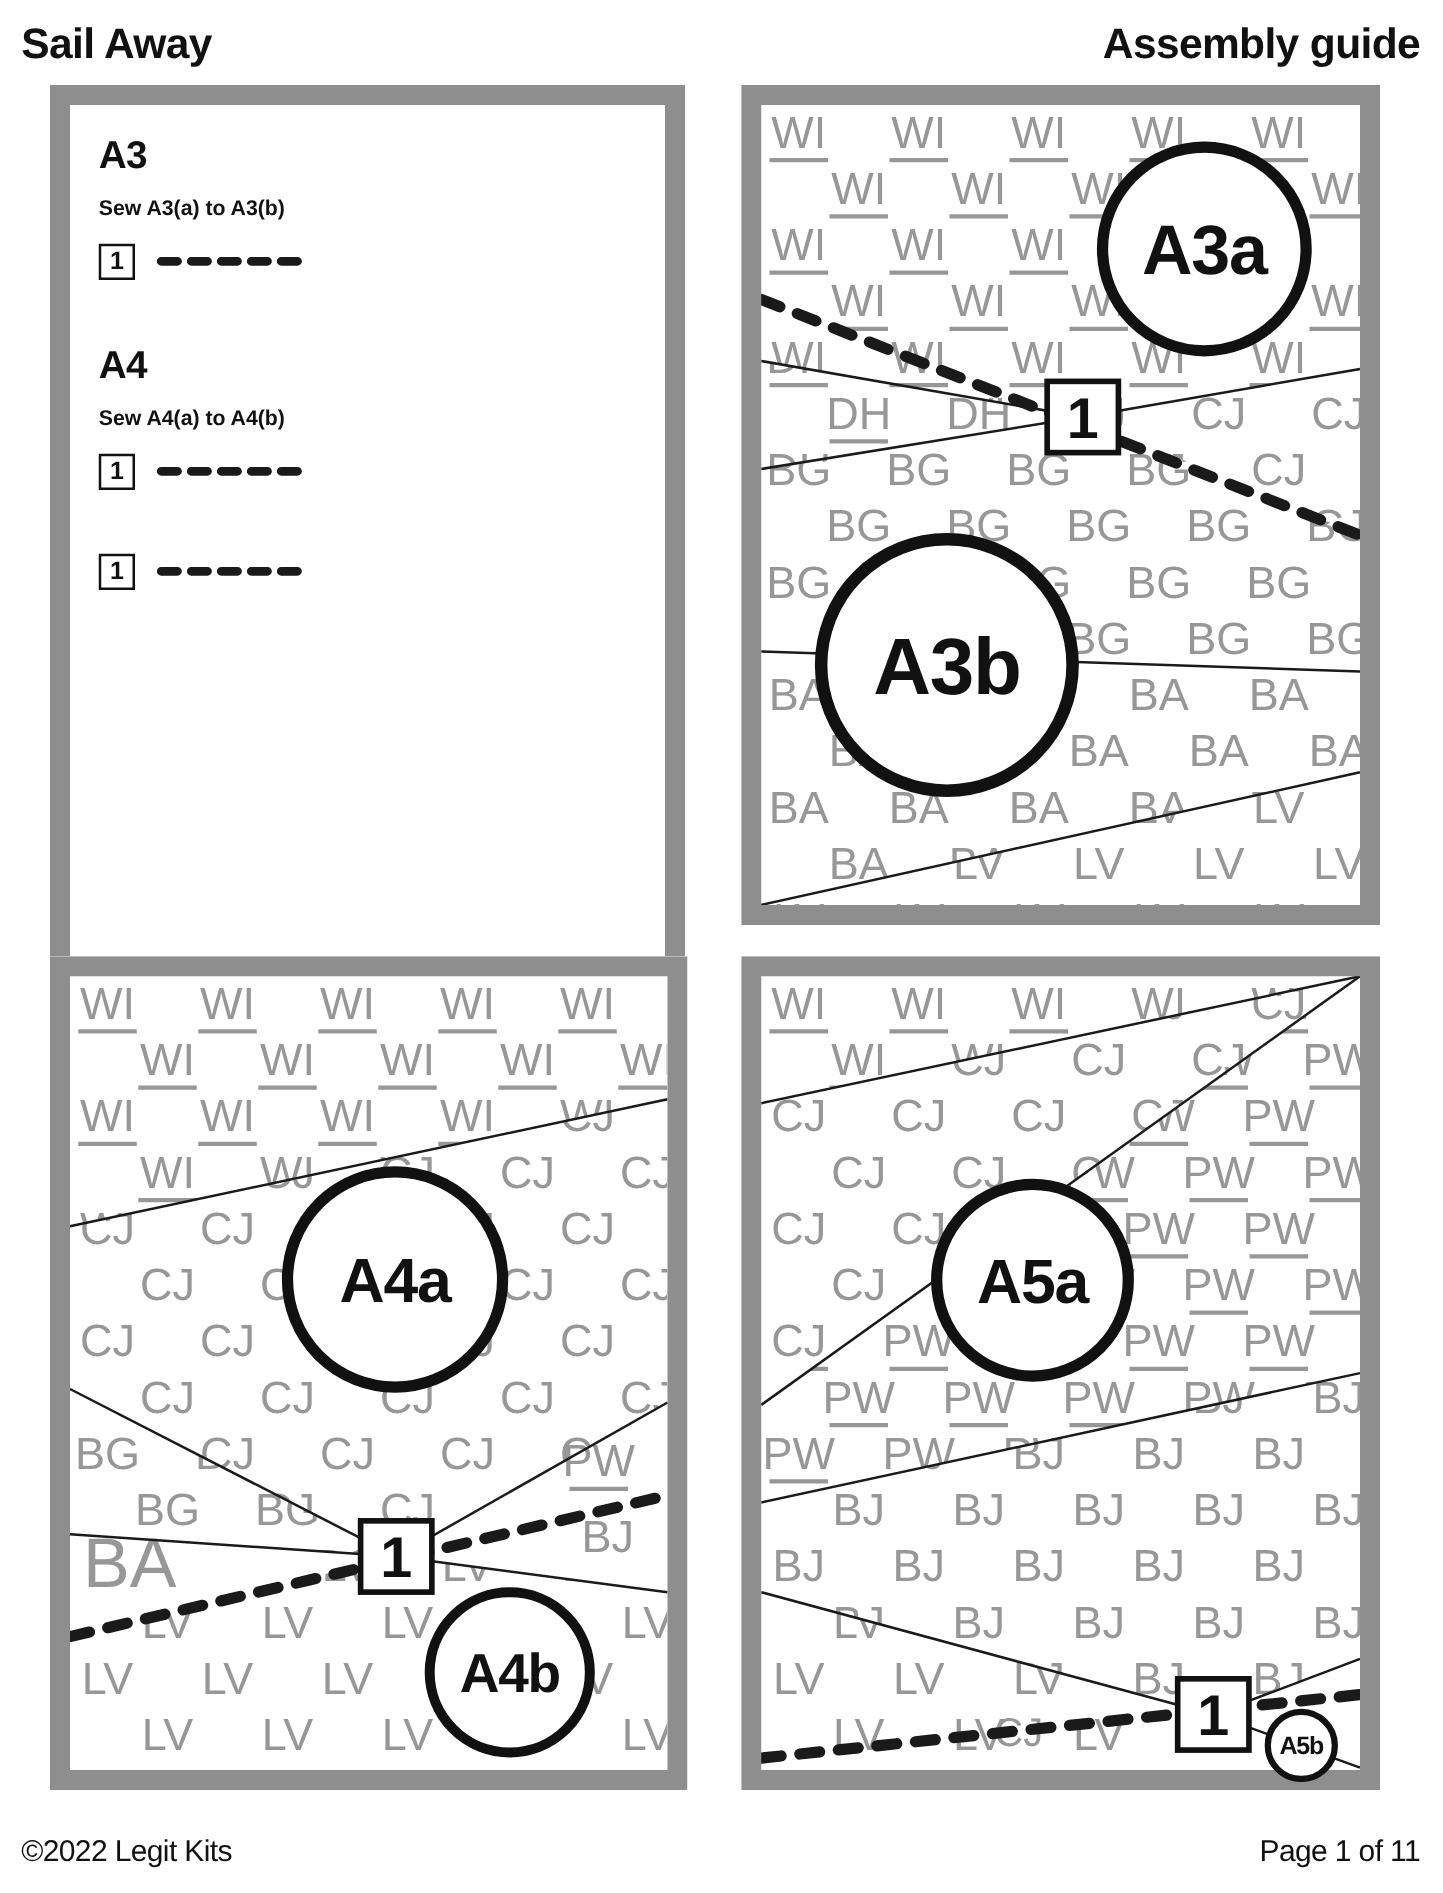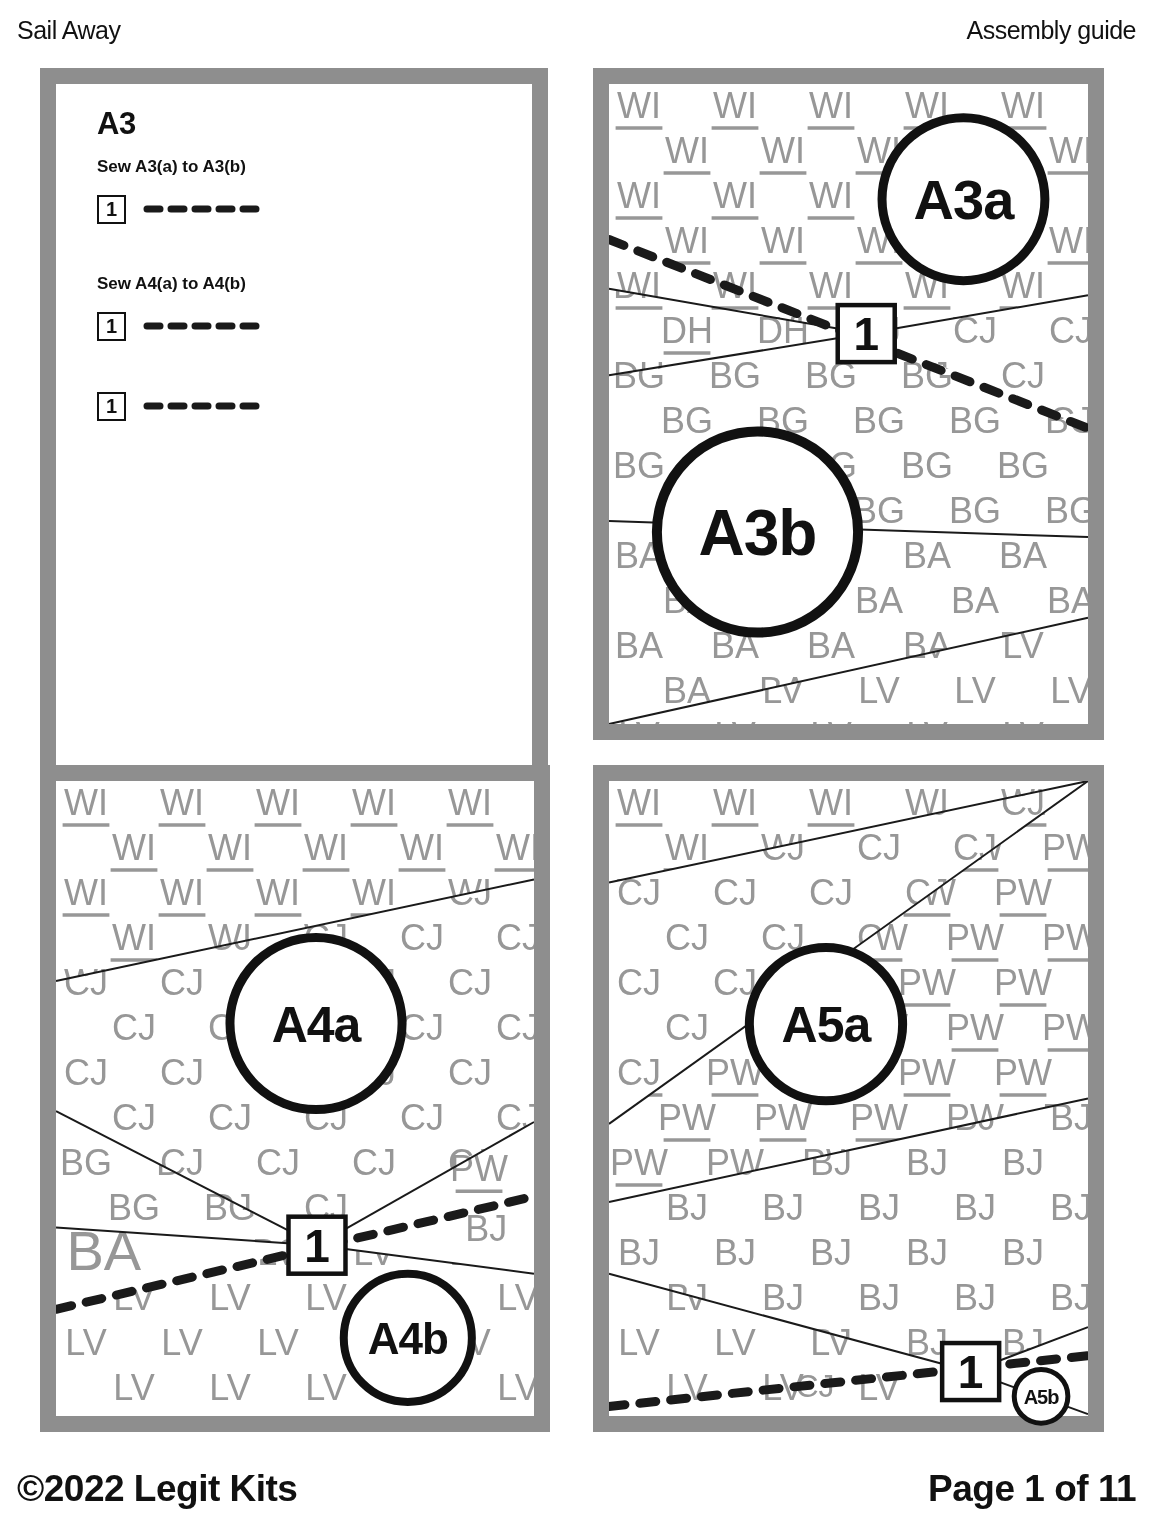--- a/index.html
+++ b/index.html
@@ -1,24 +1,24 @@
 <!DOCTYPE html>
 <html><head>
 <meta charset="utf-8">
 <style>
   html,body{margin:0;padding:0;background:#fff;}
   body{width:1154px;height:1514px;position:relative;font-family:"Liberation Sans",sans-serif;color:#111;}
-  .hdr{position:absolute;font-weight:normal;font-size:25px;letter-spacing:-0.5px;white-space:nowrap;}
+  .hdr{position:absolute;font-weight:bold;font-size:34px;letter-spacing:-0.5px;white-space:nowrap;}
   #title{left:17px;top:16px;}
   #subtitle{right:18px;top:16px;}
-  .ftr{position:absolute;font-weight:bold;font-size:37px;letter-spacing:-0.5px;white-space:nowrap;}
+  .ftr{position:absolute;font-weight:normal;font-size:24px;letter-spacing:-0.5px;white-space:nowrap;}
   #copyright{left:17px;top:1468px;}
   #pagenum{right:18px;top:1468px;}
   .panel{position:absolute;box-sizing:border-box;background:#fff;}
-  #instructions{left:40px;top:68px;width:508px;height:874px;border:16px solid #8e8e8e;padding:22px 0 0 41px;}
+  #instructions{left:40px;top:68px;width:508px;height:874px;border:16px solid #8e8e8e;padding:22px 0 0 23px;}
   .diag{display:block;}
   #diag-a3{left:593px;top:68px;}
   #diag-a4{left:40px;top:765px;}
   #diag-a5{left:593px;top:765px;}
   .sec{margin-bottom:50px;}
   .sec-h{font-size:31px;font-weight:bold;letter-spacing:-0.5px;}
   .sec-t{margin-top:15px;font-size:17px;font-weight:bold;}
   .sec-row{margin-top:17px;display:flex;align-items:center;gap:16px;height:30px;}
   .stepbox{width:29px;height:29px;border:2.5px solid #111;display:flex;align-items:center;justify-content:center;
            font-size:20px;font-weight:bold;box-sizing:border-box;background:#fff;}
@@ -34,20 +34,21 @@
     <div class="sec-h">A3</div>
     <div class="sec-t">Sew A3(a) to A3(b)</div>
     <div class="sec-row">
       <span class="stepbox">1</span>
       <svg width="126" height="10">
           <line x1="5" y1="5" x2="121" y2="5" stroke="#1a1a1a" stroke-width="7" stroke-dasharray="13 11" stroke-linecap="round"></line>
         </svg>
     </div>
   </div>
   <div class="sec">
+    <div class="sec-h">A4</div>
     <div class="sec-t">Sew A4(a) to A4(b)</div>
     <div class="sec-row">
       <span class="stepbox">1</span>
       <svg width="126" height="10">
           <line x1="5" y1="5" x2="121" y2="5" stroke="#1a1a1a" stroke-width="7" stroke-dasharray="13 11" stroke-linecap="round"></line>
         </svg>
     </div>
   </div>
   <div class="sec">
     <div class="sec-row">

